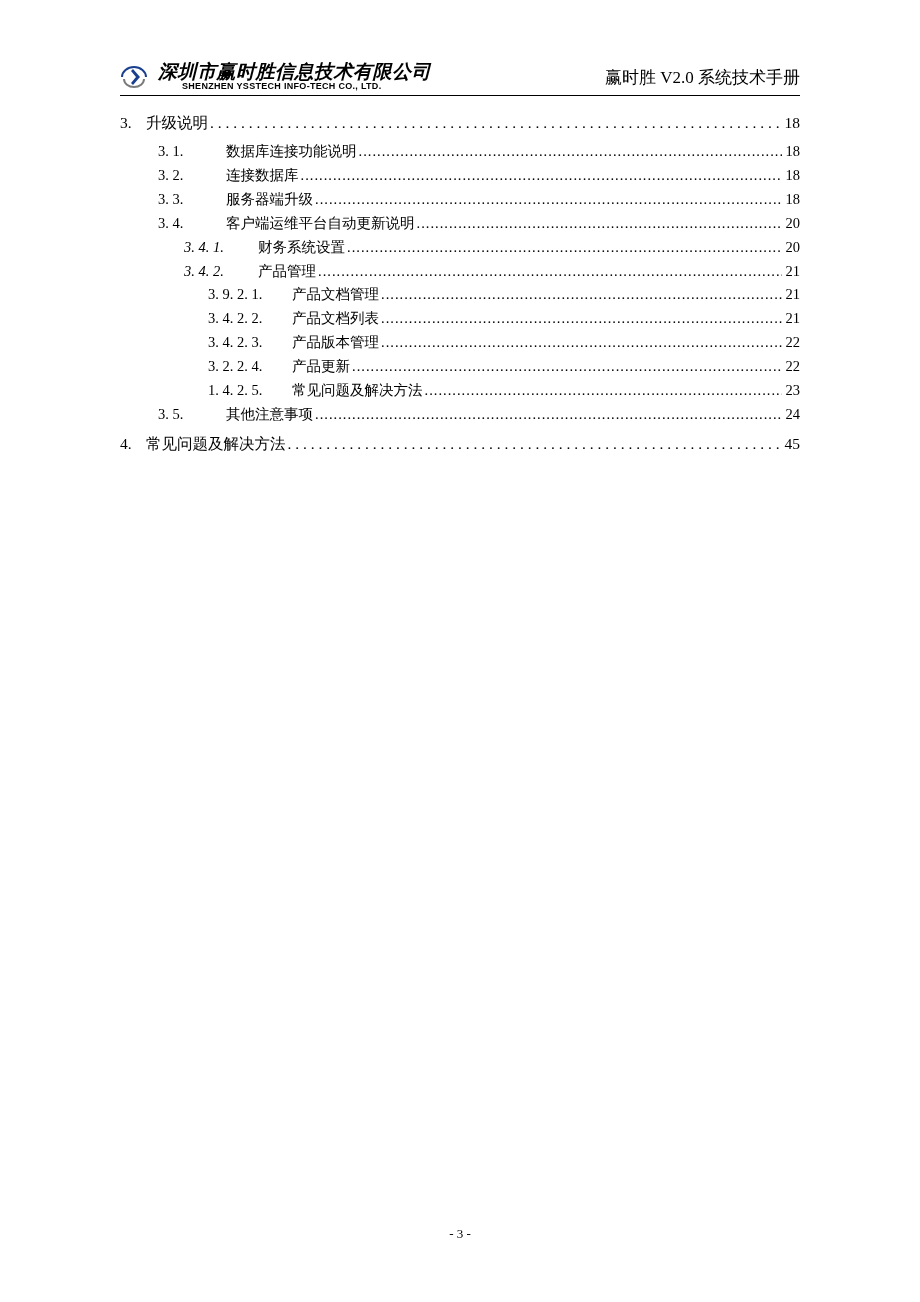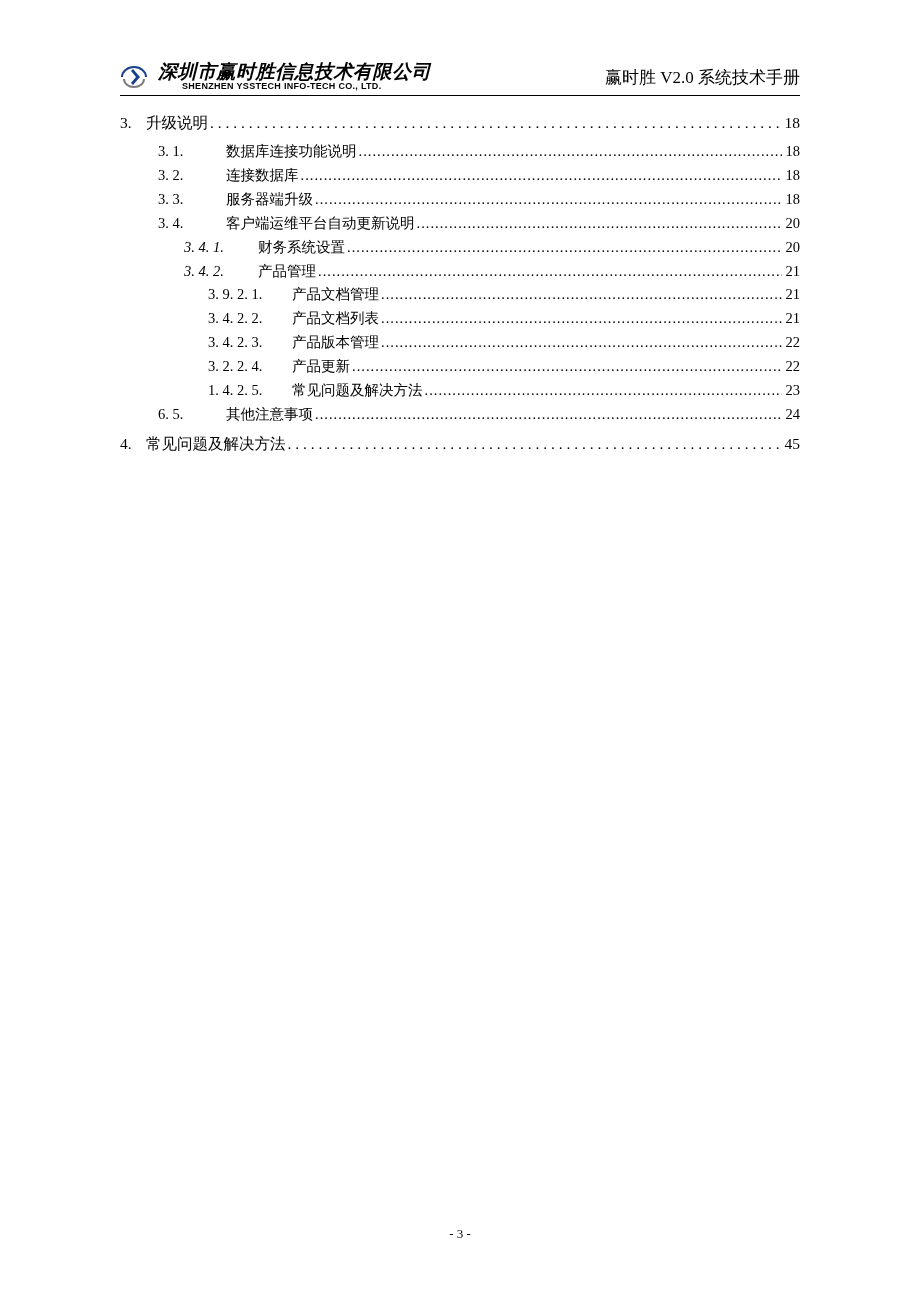--- a/index.html
+++ b/index.html
@@ -207,21 +207,21 @@
     </div>
 
     <div class="toc-l4">
       <span class="num-l4">1. 4. 2. 5.</span>
       <span class="title-txt">常见问题及解决方法</span>
       <span class="leader"></span>
       <span class="pg">23</span>
     </div>
 
     <div class="toc-l2">
-      <span class="num-l2">6. 5.</span>
+      <span class="num-l2">3. 5.</span>
       <span class="title-txt">其他注意事项</span>
       <span class="leader"></span>
       <span class="pg">24</span>
     </div>
 
     <div class="toc-l1">
       <span class="chap-no">4.</span>
       <span class="title-txt">常见问题及解决方法</span>
       <span class="leader"></span>
       <span class="pg">45</span>

